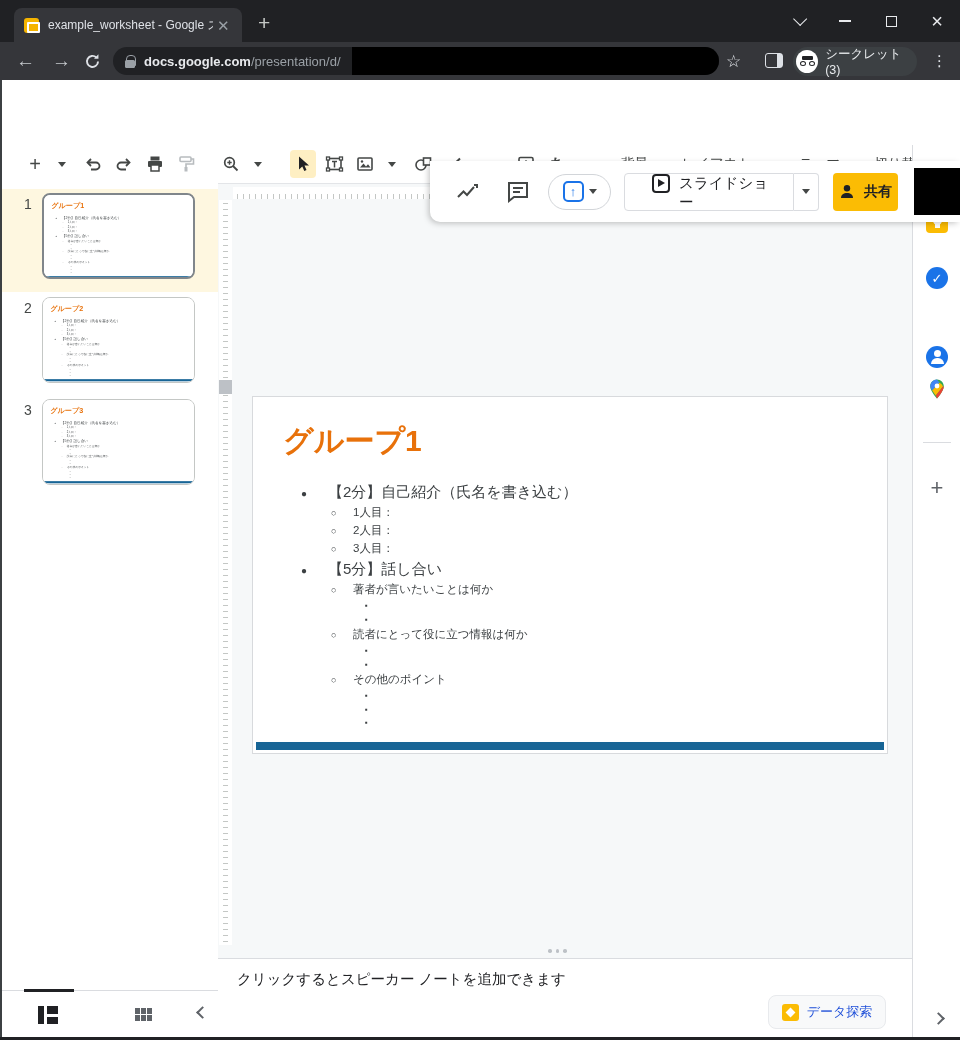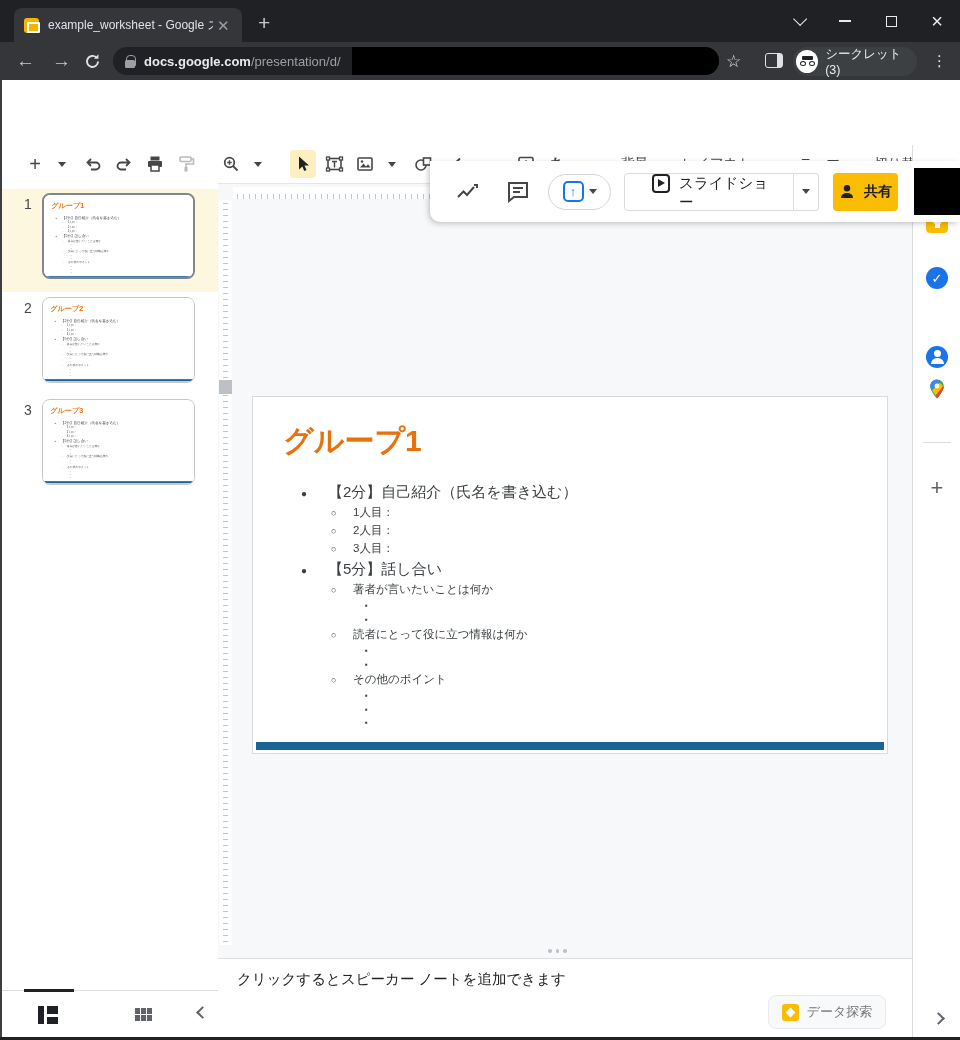--- a/index.html
+++ b/index.html
@@ -118,21 +118,21 @@
   .level-3 .bullet-glyph { font-size:8px; width:14px; }
 
   .notes-handle { position:absolute; left:330px; top:765px; width:30px; display:flex; gap:4px; }
   .notes-handle i { width:3.5px; height:3.5px; border-radius:50%; background:#BDC1C6; }
 
   .notes-panel { position:absolute; left:218px; top:958px; width:694px; height:98px; background:#fff; border-top:1px solid #DADCE0; }
   .notes-text { position:absolute; left:19px; top:11px; font-size:14.5px; color:#202124; }
   .explore-btn { position:absolute; left:550px; top:36px; width:118px; height:34px; background:#F8F9FA; border:1px solid #E8EAED; border-radius:8px; display:flex; align-items:center; justify-content:center; gap:8px; }
   .explore-ic { width:17px; height:17px; background:#FBBC04; border-radius:3px; position:relative; }
   .explore-ic::after { content:""; position:absolute; left:5px; top:5px; width:7px; height:7px; background:#fff; transform:rotate(45deg); }
-  .explore-label { font-size:13px; color:#737373; }
+  .explore-label { font-size:13px; color:#1d4ed8; }
 
   .left-bottom-bar { position:absolute; left:0; top:990px; width:218px; height:50px; background:#fff; border-top:1px solid #DADCE0; }
   .view-indicator { position:absolute; left:24px; top:-2px; width:50px; height:3px; background:#202124; }
   .filmview-ic { position:absolute; left:38px; top:15px; width:20px; height:18px; }
   .filmview-ic .b1 { position:absolute; left:0; top:0; width:6px; height:18px; background:#202124; }
   .filmview-ic .b2 { position:absolute; left:9px; top:0; width:11px; height:8px; background:#202124; }
   .filmview-ic .b3 { position:absolute; left:9px; top:11px; width:11px; height:7px; background:#202124; }
   .gridview-ic { position:absolute; left:135px; top:17px; width:17px; height:13px; display:grid; grid-template-columns:repeat(3,1fr); gap:1.5px; }
   .gridview-ic i { background:#5F6368; }
   .chevron-left { width:9px; height:9px; border-left:2px solid #5F6368; border-bottom:2px solid #5F6368; transform:rotate(45deg); }

